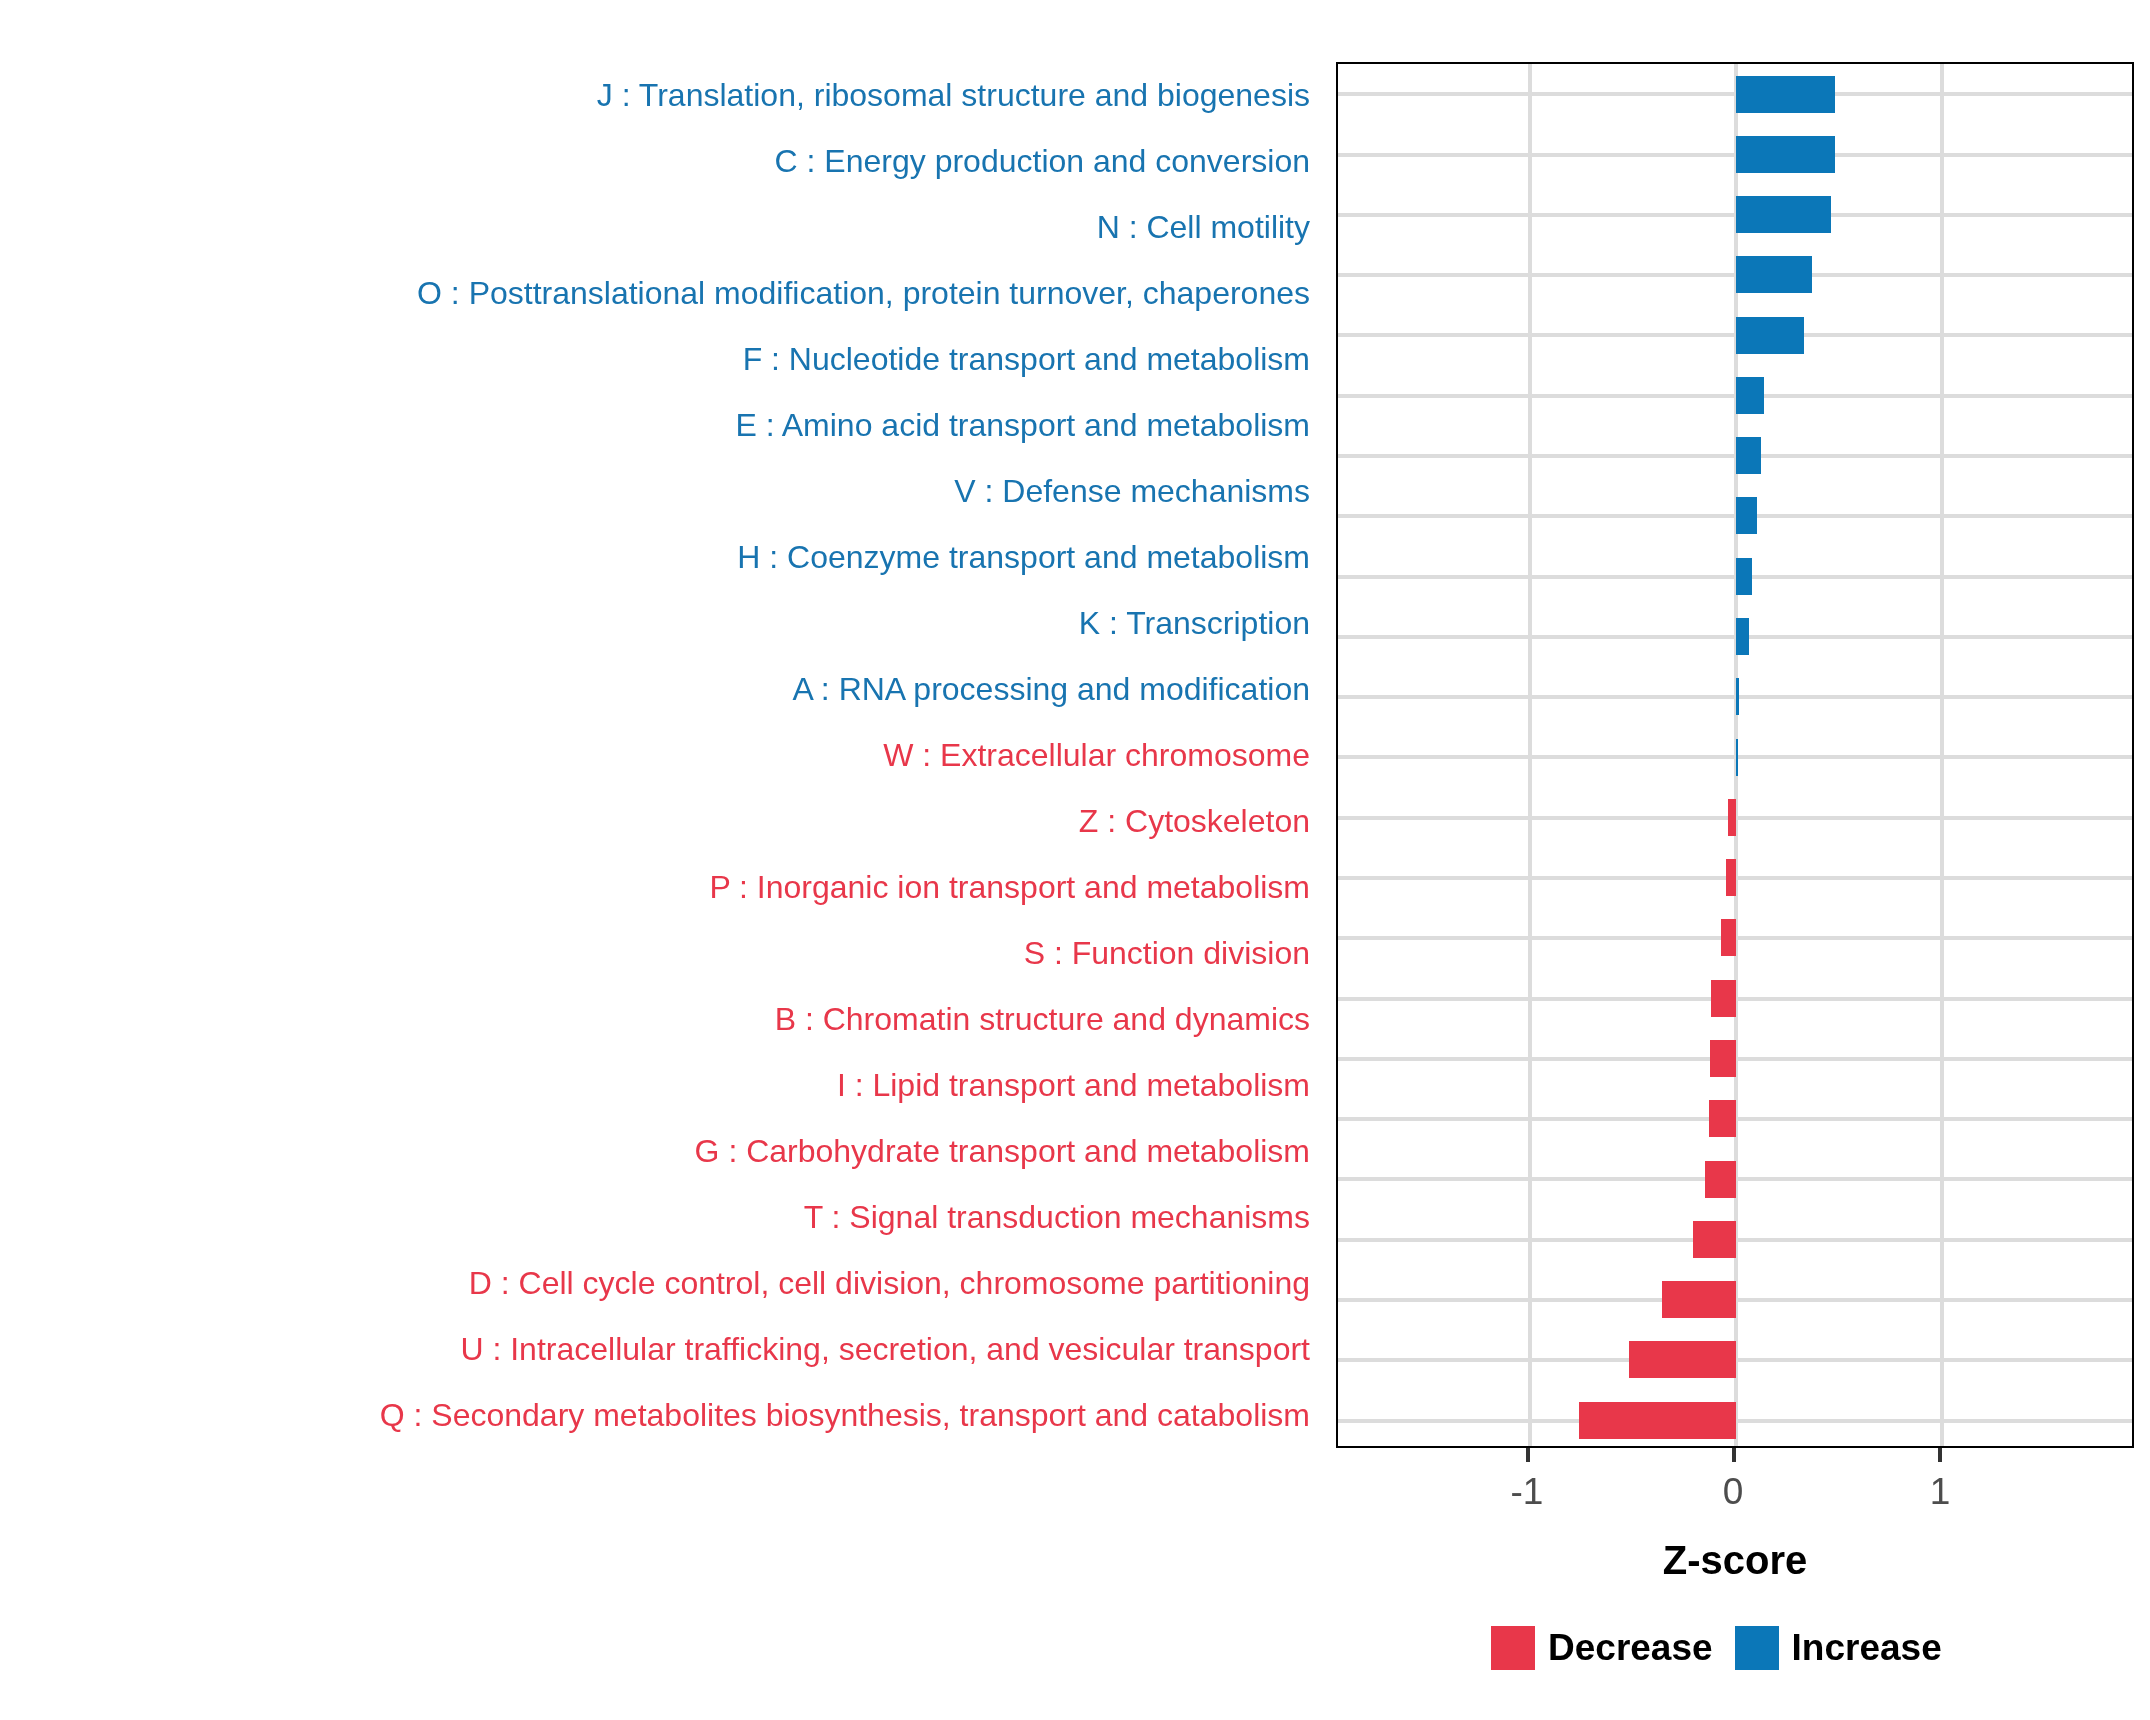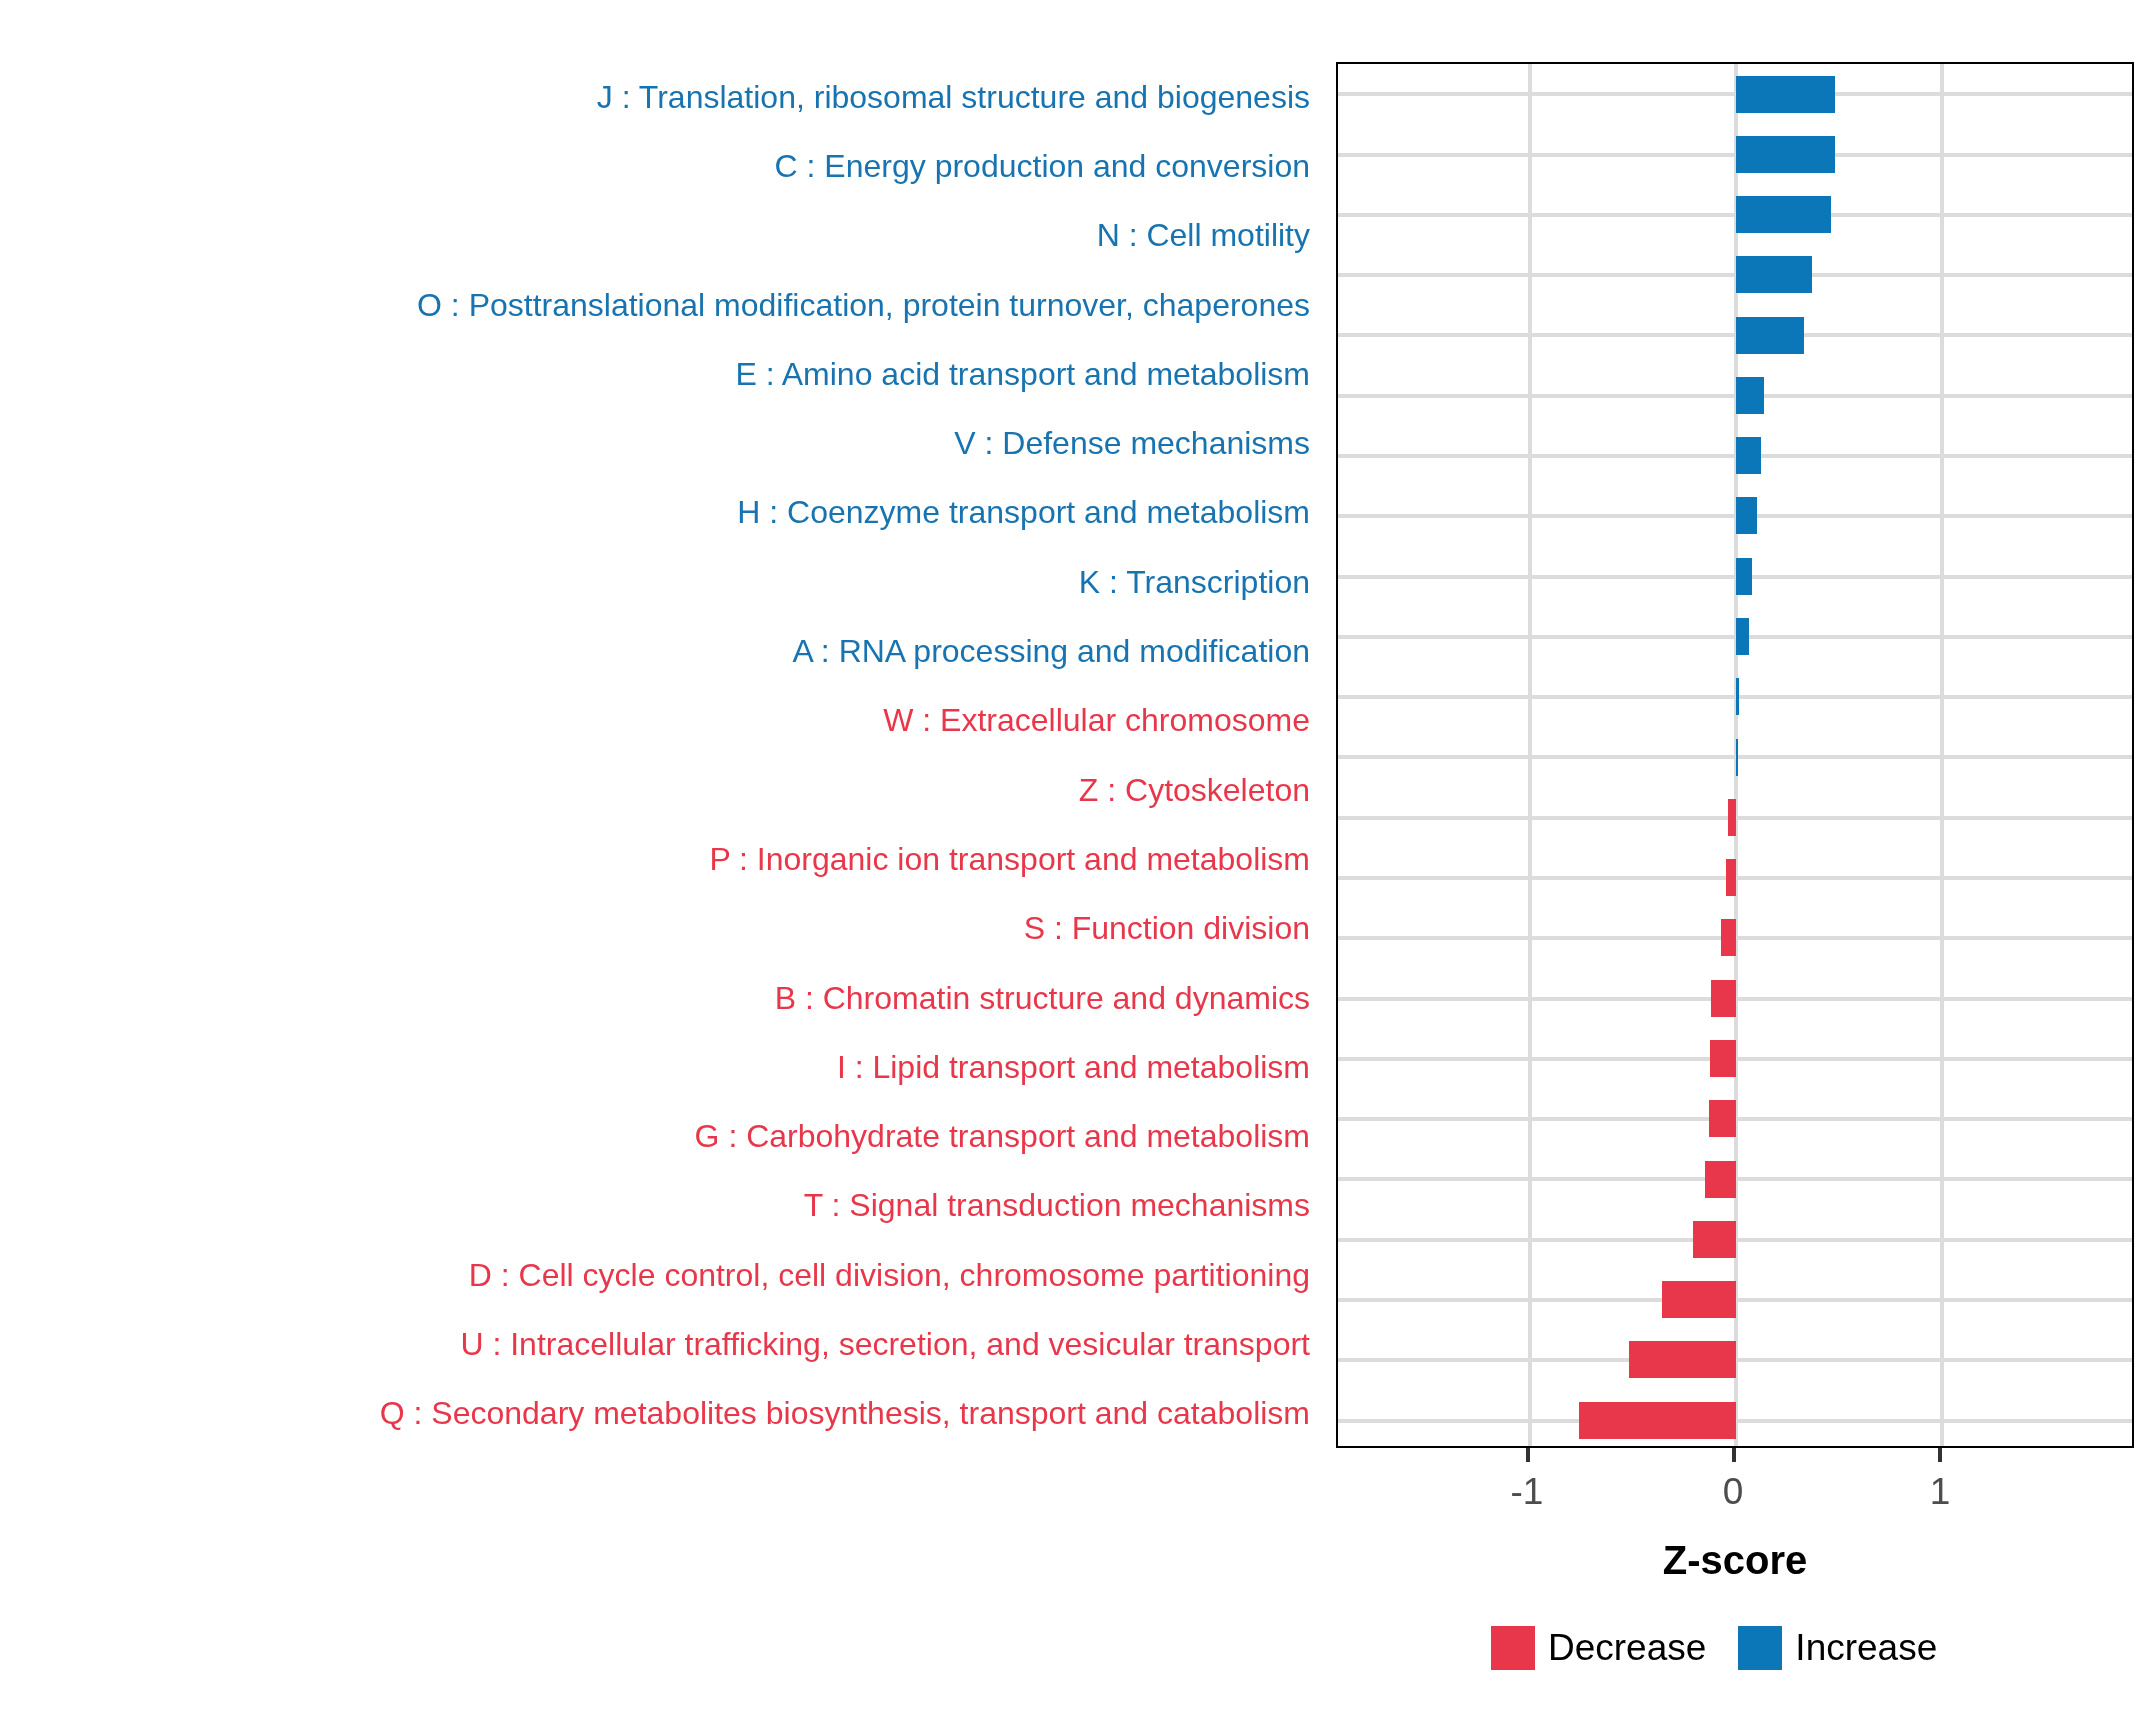--- a/index.html
+++ b/index.html
@@ -96,21 +96,22 @@
     color:#000000;
   }
 
   
   #legend{
     position:absolute;
     left:1491px;
     top:1626px;
     display:flex;
     align-items:center;
-    gap:32px;
+    gap:22px;
+    font-weight:bold;
   }
   .legend-item{
     display:flex;
     align-items:center;
     gap:13px;
   }
   .legend-key{
     width:44px;height:44px;
     display:inline-block;
   }
@@ -132,20 +133,23 @@
         <span class="label-text label-up">J : Translation, ribosomal structure and biogenesis</span>
       </div>
       <div class="label-row">
         <span class="label-text label-up">C : Energy production and conversion</span>
       </div>
       <div class="label-row">
         <span class="label-text label-up">N : Cell motility</span>
       </div>
       <div class="label-row">
         <span class="label-text label-up">O : Posttranslational modification, protein turnover, chaperones</span>
+      </div>
+      <div class="label-row">
+        <span class="label-text label-up">F : Nucleotide transport and metabolism</span>
       </div>
       <div class="label-row">
         <span class="label-text label-up">E : Amino acid transport and metabolism</span>
       </div>
       <div class="label-row">
         <span class="label-text label-up">V : Defense mechanisms</span>
       </div>
       <div class="label-row">
         <span class="label-text label-up">H : Coenzyme transport and metabolism</span>
       </div>

